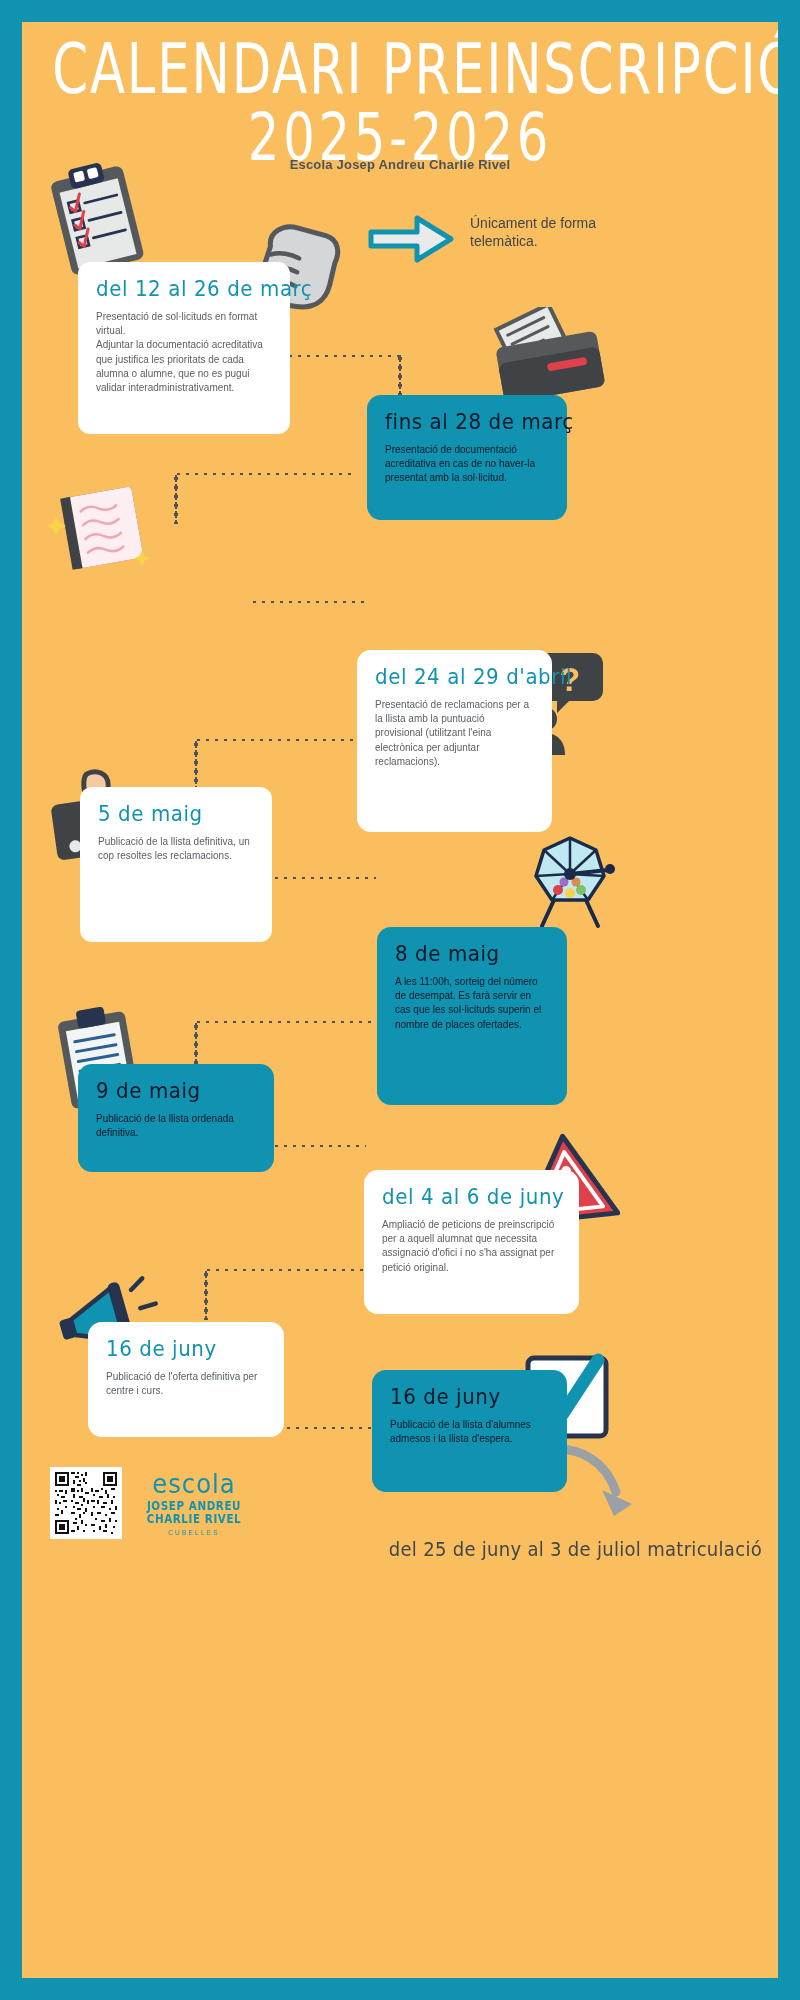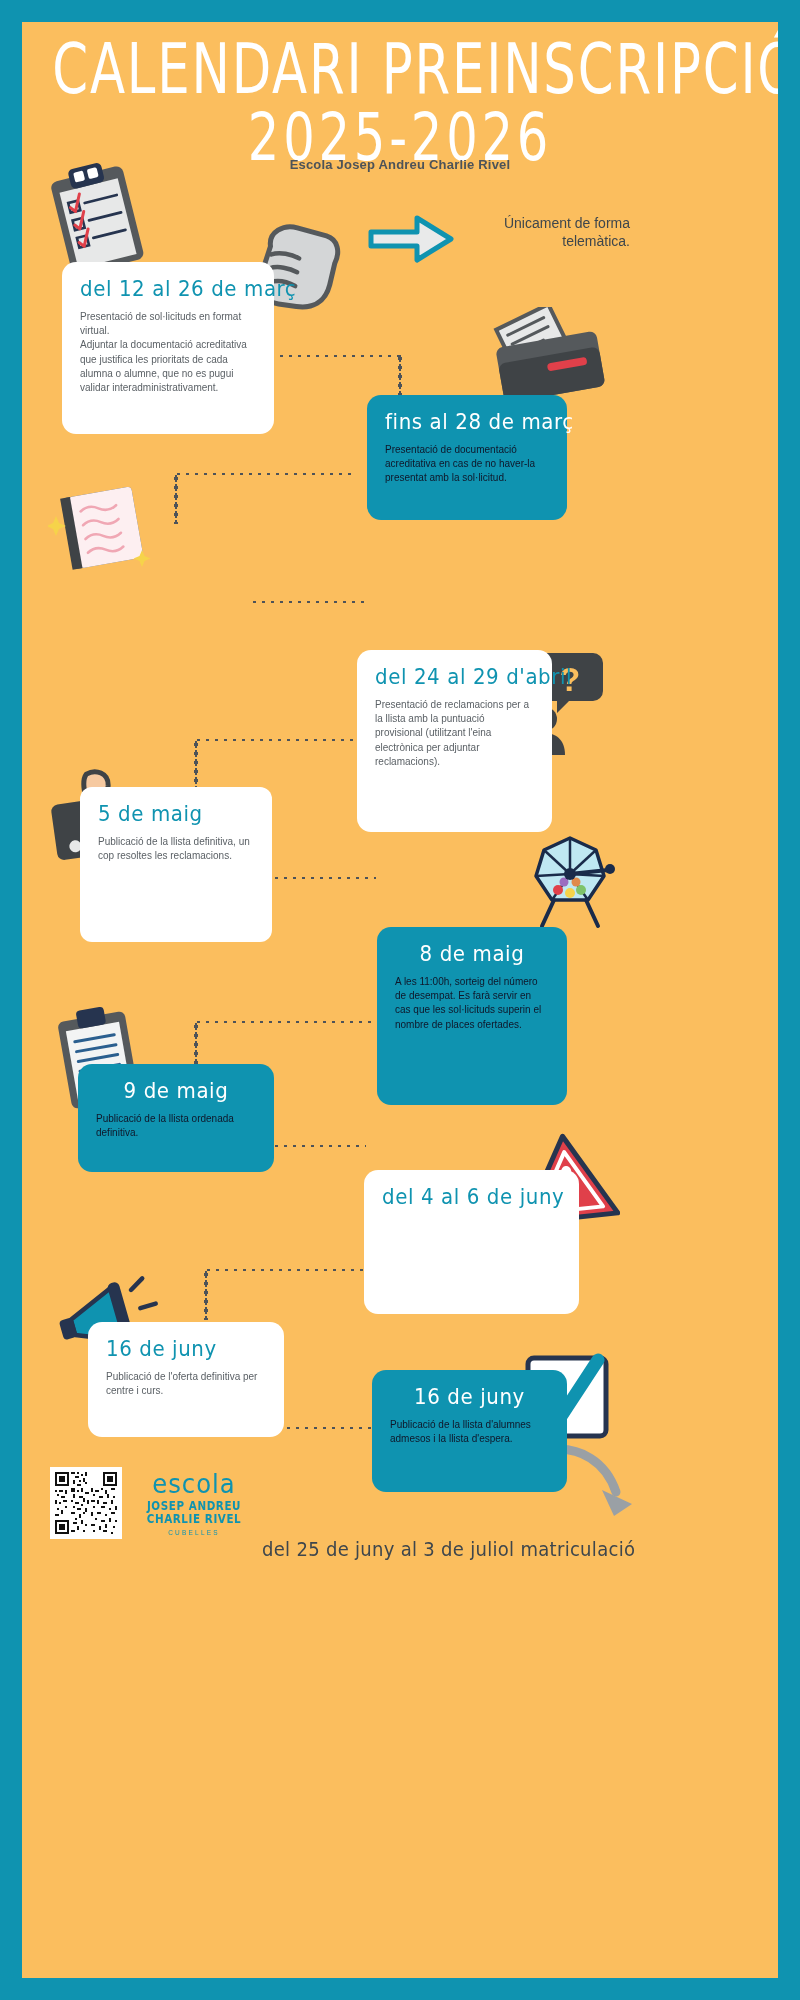--- a/index.html
+++ b/index.html
@@ -54,21 +54,21 @@
     text-align: center;
     color: #4d5358;
     font-size: 13px;
     font-weight: 700;
     letter-spacing: 0.2px;
   }
   .note-right {
     position: absolute;
     left: 448px; top: 192px;
     width: 160px;
-    text-align: right;
+    text-align: left;
     color: #3e464c;
     font-size: 14px;
     line-height: 1.3;
   }
 
   
   .card {
     position: absolute;
     border-radius: 14px;
     padding: 14px 18px;
@@ -78,21 +78,21 @@
 
   .card .date {
     font-family: "DejaVu Sans Condensed", "Liberation Sans Narrow", "Liberation Sans", sans-serif;
     font-size: 22px;
     font-weight: 400;
     letter-spacing: 0.6px;
     margin-bottom: 9px;
     white-space: nowrap;
   }
   .card.white .date { color: #0f93b0; }
-  .card.teal  .date { color: #ffffff; text-align: center; }
+  .card.teal  .date { color: #0f172a; }
 
   .card .body {
     font-size: 10px;
     line-height: 1.42;
   }
   .card.white .body { color: #5b6166; }
   .card.teal  .body { color: #0f172a; }
 
   
   .dots-h, .dots-v {
@@ -148,21 +148,21 @@
   .logo-town {
     font-size: 6.5px;
     color: #0f93b0;
     letter-spacing: 2.2px;
     margin-top: 3px;
   }
   .footer-line {
     position: absolute;
     left: 240px; top: 1515px;
     width: 500px;
-    text-align: left;
+    text-align: right;
     font-family: "DejaVu Sans Condensed", "Liberation Sans Narrow", "Liberation Sans", sans-serif;
     font-size: 20px;
     color: #3e464c;
     letter-spacing: 0.3px;
     white-space: nowrap;
   }
 </style>
 </head>
 <body>
 
@@ -355,21 +355,21 @@
     <svg class="ill" style="left:500px;top:1330px" width="90" height="90" viewBox="0 0 90 90">
       <rect x="6" y="6" width="78" height="78" rx="6" fill="#ffffff" stroke="#26344f" stroke-width="5"></rect>
       <path d="M18 44 L38 66 L76 8" fill="none" stroke="#0f93b0" stroke-width="13" stroke-linecap="round" stroke-linejoin="round"></path>
     </svg>
 
     <svg class="ill" style="left:522px;top:1418px" width="96" height="86" viewBox="0 0 96 86">
       <path d="M6 10 C36 6, 62 22, 72 52" fill="none" stroke="#9aa0a5" stroke-width="9" stroke-linecap="round"></path>
       <polygon points="58,50 88,64 70,76" fill="#9aa0a5"></polygon>
     </svg>
 
-    <div class="card white" style="left:40px;top:240px;width:212px;height:172px;">
+    <div class="card white" style="left:56px;top:240px;width:212px;height:172px;border-radius:12px;">
       <div class="date">del 12 al 26 de març</div>
       <div class="body" style="white-space:pre-line;">Presentació de sol·licituds en format virtual.
 Adjuntar la documentació acreditativa que justifica les prioritats de cada alumna o alumne, que no es pugui validar interadministrativament.</div>
     </div>
 
     <div class="card teal" style="left:345px;top:373px;width:200px;height:125px;">
       <div class="date">fins al 28 de març</div>
       <div class="body">Presentació de documentació acreditativa en cas de no haver-la presentat amb la sol·licitud.</div>
     </div>
 
@@ -389,20 +389,21 @@
       <div class="body">A les 11:00h, sorteig del número de desempat. Es farà servir en cas que les sol·licituds superin el nombre de places ofertades.</div>
     </div>
 
     <div class="card teal" style="left:56px;top:1042px;width:196px;height:108px;">
       <div class="date">9 de maig</div>
       <div class="body">Publicació de la llista ordenada definitiva.</div>
     </div>
 
     <div class="card white" style="left:342px;top:1148px;width:215px;height:144px;">
       <div class="date">del 4 al 6 de juny</div>
+      <div class="body">Ampliació de peticions de preinscripció per a aquell alumnat que necessita assignació d'ofici i no s'ha assignat per petició original.</div>
     </div>
 
     <div class="card white" style="left:66px;top:1300px;width:196px;height:115px;">
       <div class="date">16 de juny</div>
       <div class="body">Publicació de l'oferta definitiva per centre i curs.</div>
     </div>
 
     <div class="card teal" style="left:350px;top:1348px;width:195px;height:122px;">
       <div class="date">16 de juny</div>
       <div class="body">Publicació de la llista d'alumnes admesos i la llista d'espera.</div>

